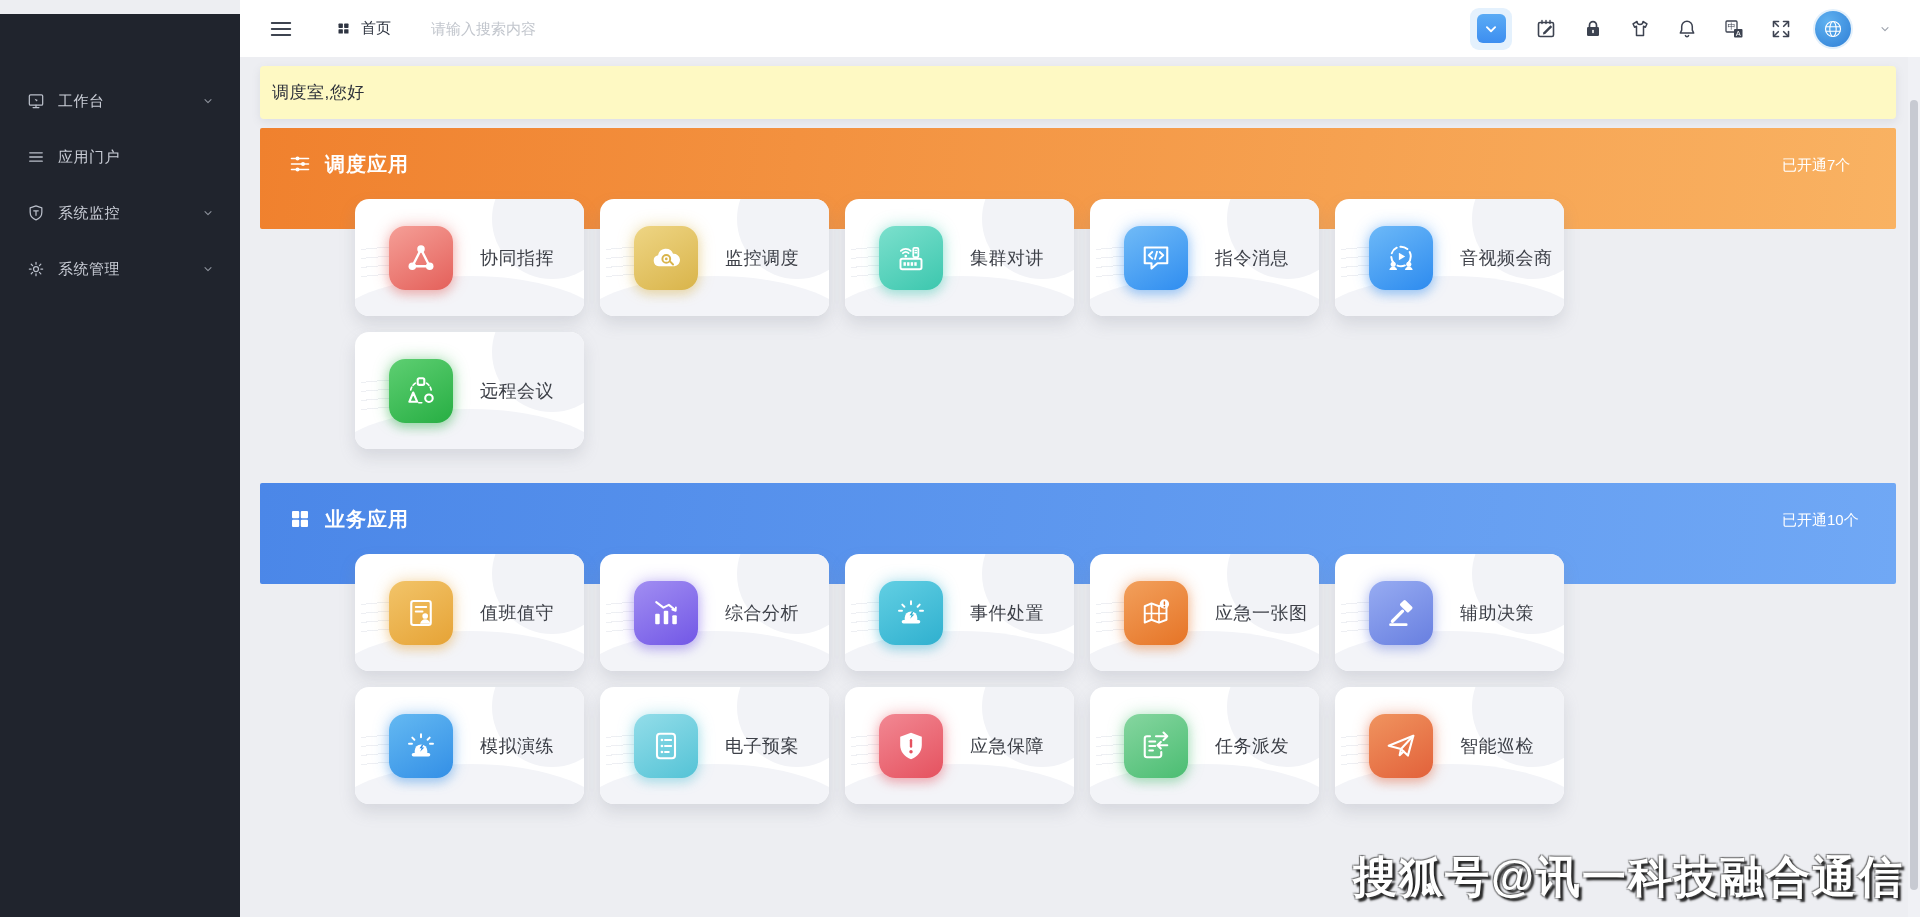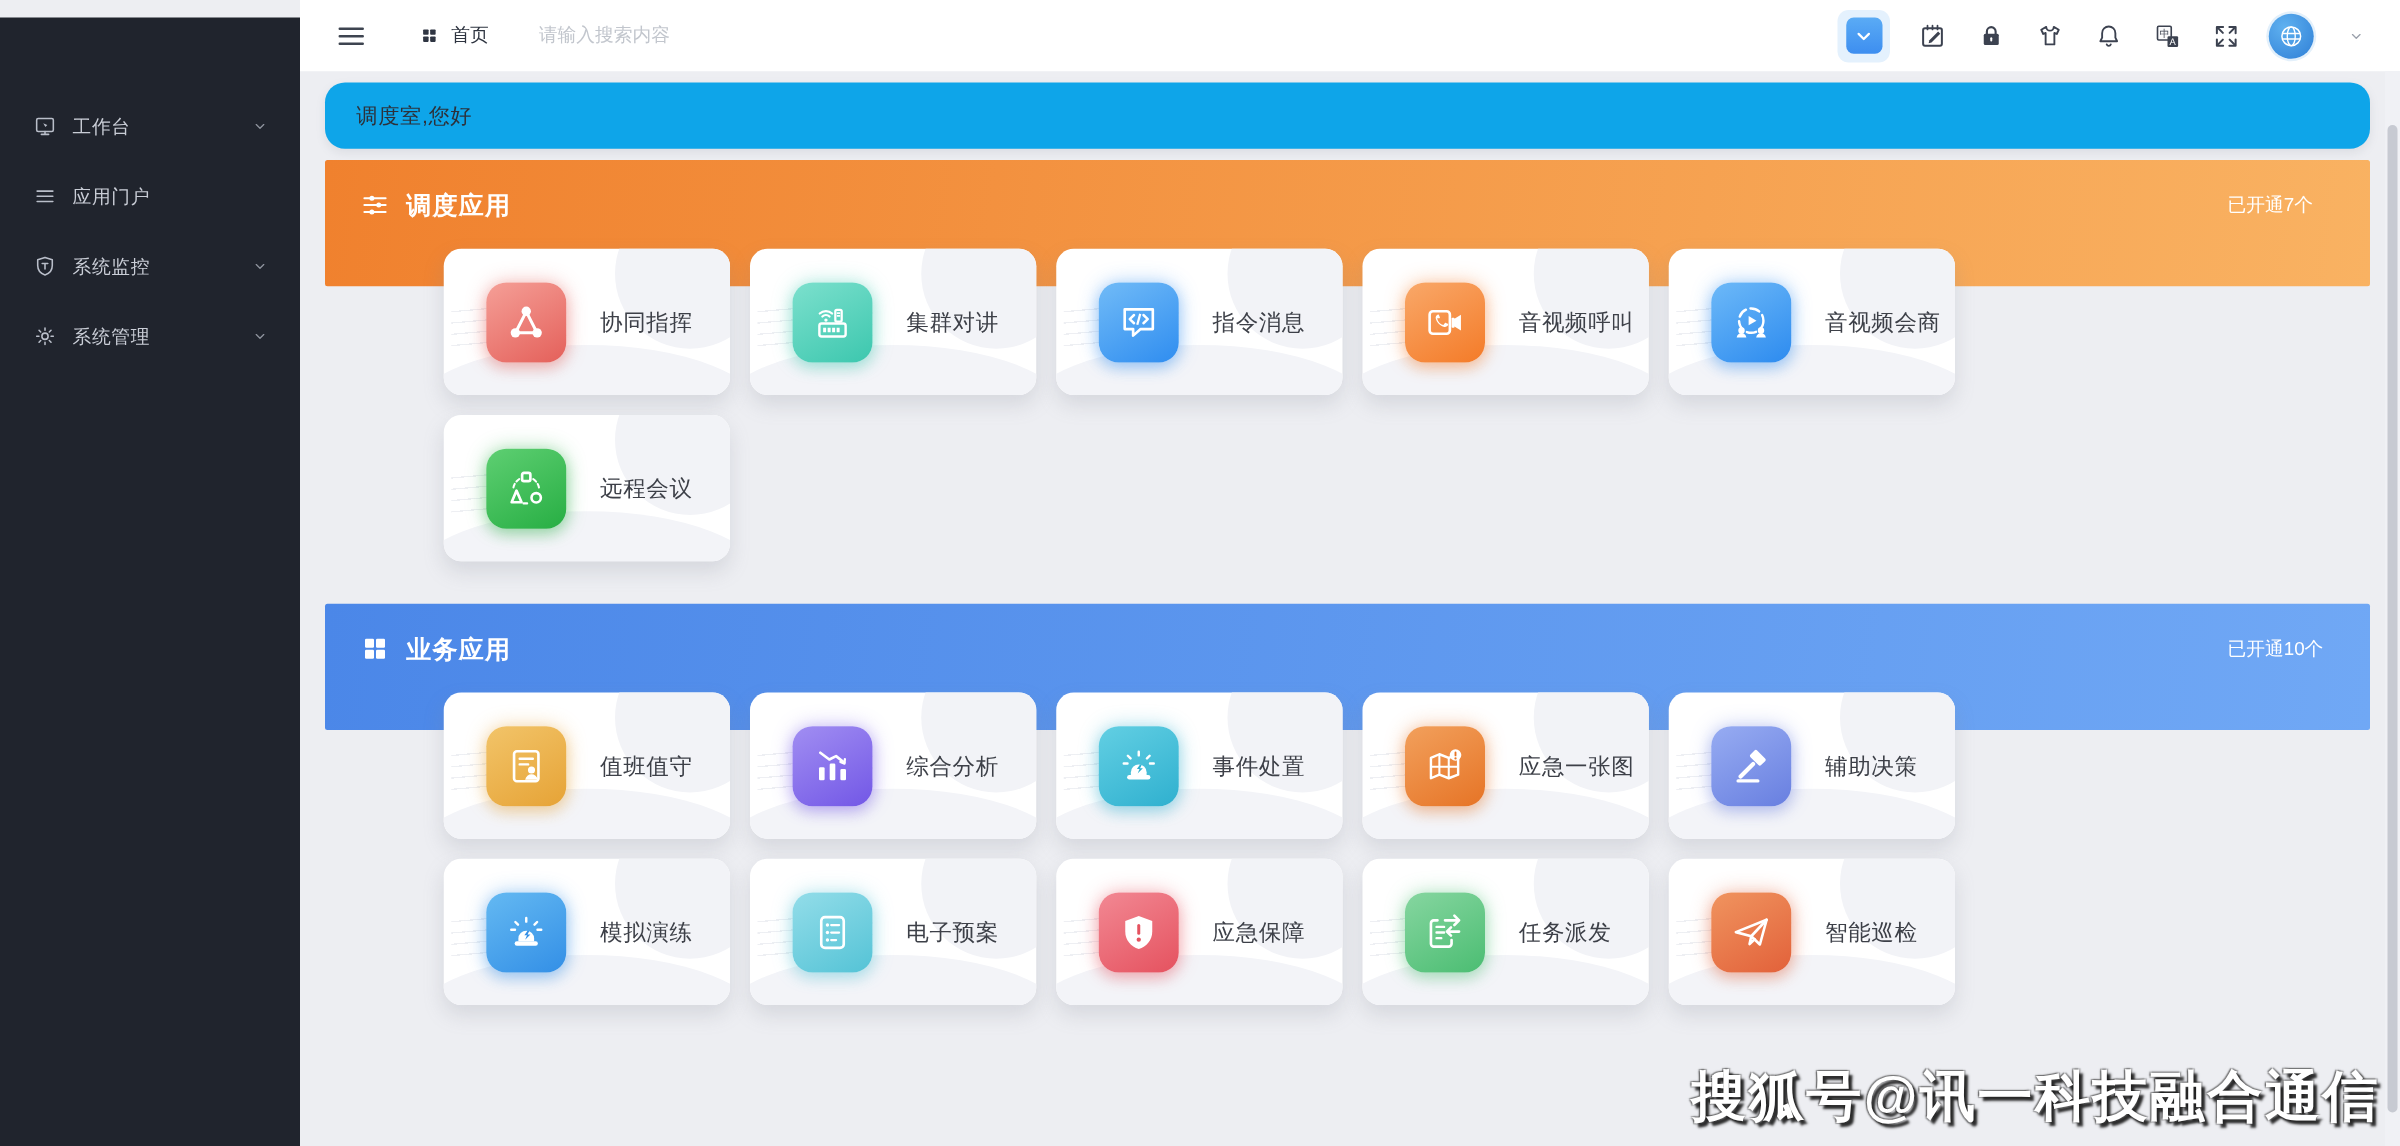--- a/index.html
+++ b/index.html
@@ -42,22 +42,22 @@
     align-items:center; justify-content:center; }
   .inbox-inner svg { width:18px; height:18px; }
   .tb-act.avatar { width:36px; height:36px; border-radius:50%;
     background:radial-gradient(circle at 35% 30%,#5fb1f0,#2f7fd6);
     box-shadow:0 0 0 2px #e3f0fb; }
   .tb-act.caret svg { width:16px; height:16px; color:#9aa0ab; }
 
   .content { position:absolute; left:0; right:12px; top:57px; bottom:0;
     padding:9px 12px 0 20px; }
 
-  .greeting-card { background:#0ea5e9; border-radius:16px; height:53px; display:flex;
-    align-items:center; padding:0 25px; box-shadow:0 3px 8px rgba(120,126,140,.14);
+  .greeting-card { background:#fef9c3; border-radius:4px; height:53px; display:flex;
+    align-items:center; padding:0 12px; box-shadow:0 3px 8px rgba(120,126,140,.14);
     margin-bottom:9px; }
   .greeting-card .g-text { font-size:17px; color:#2d313a; letter-spacing:.5px; }
 
   
   .section { margin-bottom:34px; }
   .banner { height:101px; border-radius:2px; padding:0 36px 0 28px; color:#fff;
     display:flex; align-items:flex-start; }
   .banner-row { width:100%; height:72px; display:flex; align-items:center; }
   .banner-title { display:flex; align-items:center; gap:13px; }
   .banner-title .b-ico { width:24px; height:24px; display:inline-flex; }
@@ -286,20 +286,32 @@
                   <path d="M12 6.2 6.6 16.8M12 6.2l5.4 10.6M7.5 17.5h9" stroke="#fff" stroke-width="1.6"></path>
                   <circle cx="12" cy="6" r="2.5" fill="#fff"></circle>
                   <circle cx="6.2" cy="17.5" r="2.5" fill="#fff"></circle>
                   <circle cx="17.8" cy="17.5" r="2.5" fill="#fff"></circle>
                 </svg>
               </span>
               <span class="app-label">协同指挥</span>
             </div>
             <div class="app-card">
               <span class="card-lines"></span>
+              <span class="tile" style="--tile:#d9b44a;background:linear-gradient(150deg,#eed584,#d9b44a);box-shadow:0 0 16px #d9b44a66,0 5px 10px #d9b44a3f">
+                <svg viewBox="0 0 24 24">
+                  <path d="M7.2 17.5a3.7 3.7 0 0 1-.5-7.3 5.2 5.2 0 0 1 10-1 4 4 0 0 1 .9 8.3z" fill="#fff"></path>
+                  <circle cx="12.2" cy="12.6" r="2.6" fill="none" stroke="var(--tile)" stroke-width="1.3"></circle>
+                  <circle cx="12.2" cy="12.6" r="0.9" fill="var(--tile)"></circle>
+                  <path d="M15 14.6l1.7 1.7" stroke="var(--tile)" stroke-width="1.3" stroke-linecap="round"></path>
+                </svg>
+              </span>
+              <span class="app-label">监控调度</span>
+            </div>
+            <div class="app-card">
+              <span class="card-lines"></span>
               <span class="tile" style="--tile:#3cc7ae;background:linear-gradient(150deg,#7ce0cd,#3cc7ae);box-shadow:0 0 16px #3cc7ae66,0 5px 10px #3cc7ae3f">
                 <svg viewBox="0 0 24 24">
                   <path d="M5.2 7.2a4.8 4.8 0 0 1 6.6 0M6.6 8.8a2.8 2.8 0 0 1 3.8 0" stroke="#fff" fill="none" stroke-linecap="round" stroke-linejoin="round" stroke-width="1.2"></path>
                   <circle cx="8.5" cy="10.7" r="0.9" fill="#fff"></circle>
                   <rect x="13.5" y="5.2" width="3.4" height="6.3" rx="0.8" stroke="#fff" fill="none" stroke-linecap="round" stroke-linejoin="round" stroke-width="1.2"></rect>
                   <path d="M14.3 7h1.8M14.3 8.5h1.8" stroke="#fff" stroke-width="0.9"></path>
                   <rect x="5" y="12.5" width="14" height="7" rx="1.2" stroke="#fff" fill="none" stroke-linecap="round" stroke-linejoin="round" stroke-width="1.3"></rect>
                   <rect x="7" y="14.8" width="1.6" height="2.4" fill="#fff"></rect>
                   <rect x="9.4" y="14.8" width="1.6" height="2.4" fill="#fff"></rect>
                   <rect x="11.8" y="14.8" width="1.6" height="2.4" fill="#fff"></rect>
@@ -311,32 +323,20 @@
             <div class="app-card">
               <span class="card-lines"></span>
               <span class="tile" style="--tile:#2f8df0;background:linear-gradient(150deg,#71bbf7,#2f8df0);box-shadow:0 0 16px #2f8df066,0 5px 10px #2f8df03f">
                 <svg viewBox="0 0 24 24">
                   <path d="M4.5 5h15v10.5h-6.5L9 19v-3.5H4.5z" stroke="#fff" fill="none" stroke-linecap="round" stroke-linejoin="round" stroke-width="1.4"></path>
                   <path d="M9.5 8 7.2 10.2 9.5 12.4M14.5 8l2.3 2.2-2.3 2.2" stroke="#fff" fill="none" stroke-linecap="round" stroke-linejoin="round" stroke-width="1.3"></path>
                   <path d="M12.8 7.4l-1.6 5.8" stroke="#fff" stroke-width="1.2"></path>
                 </svg>
               </span>
               <span class="app-label">指令消息</span>
-            </div>
-            <div class="app-card">
-              <span class="card-lines"></span>
-              <span class="tile" style="--tile:#f47b28;background:linear-gradient(150deg,#f9a869,#f47b28);box-shadow:0 0 16px #f47b2866,0 5px 10px #f47b283f">
-                <svg viewBox="0 0 24 24">
-                  <rect x="3.8" y="6" width="10.8" height="12" rx="1.8" stroke="#fff" fill="none" stroke-linecap="round" stroke-linejoin="round" stroke-width="1.4"></rect>
-                  <path d="M7.3 8.6c.5 2.3 2 3.8 4.1 4.5l1-1.3c.2-.2.4-.2.6-.1l1.3.6c.2.1.3.4.2.6-.4 1-1.5 1.6-2.5 1.4-2.8-.6-5-2.8-5.6-5.6-.2-1 .4-2.1 1.4-2.5.2-.1.5 0 .6.2l.7 1.6c.1.2 0 .5-.2.6z" fill="#fff" transform="scale(.82) translate(2.2,3.2)"></path>
-                  <path d="M16.6 10.2l3.9-2.4v8.4l-3.9-2.4z" fill="#fff"></path>
-                  <rect x="15.5" y="9.4" width="1.6" height="5.4" rx="0.4" fill="#fff"></rect>
-                </svg>
-              </span>
-              <span class="app-label">音视频呼叫</span>
             </div>
             <div class="app-card">
               <span class="card-lines"></span>
               <span class="tile" style="--tile:#2d8bef;background:linear-gradient(150deg,#6db9f8,#2d8bef);box-shadow:0 0 16px #2d8bef66,0 5px 10px #2d8bef3f">
                 <svg viewBox="0 0 24 24">
                   <circle cx="12" cy="11" r="6.5" stroke="#fff" fill="none" stroke-linecap="round" stroke-linejoin="round" stroke-width="1.3" stroke-dasharray="5 2.5"></circle>
                   <path d="M10.6 8.5v5l4.2-2.5z" fill="#fff"></path>
                   <circle cx="6.8" cy="16.2" r="1.7" fill="#fff"></circle>
                   <path d="M4.2 20c.3-1.6 1.4-2.4 2.6-2.4s2.3.8 2.6 2.4z" fill="#fff"></path>
                   <circle cx="17.2" cy="16.2" r="1.7" fill="#fff"></circle>

